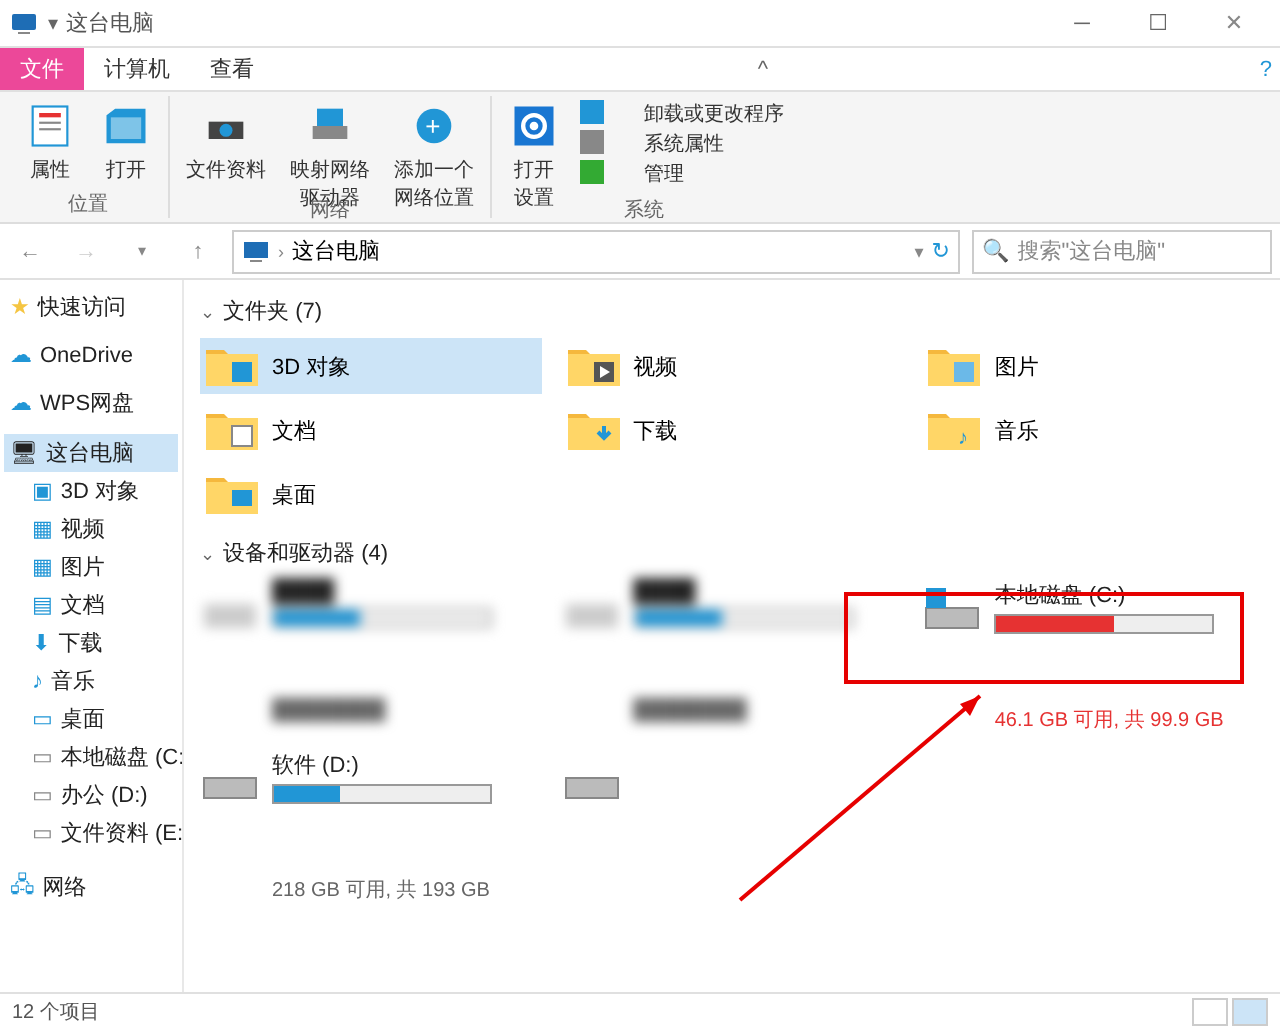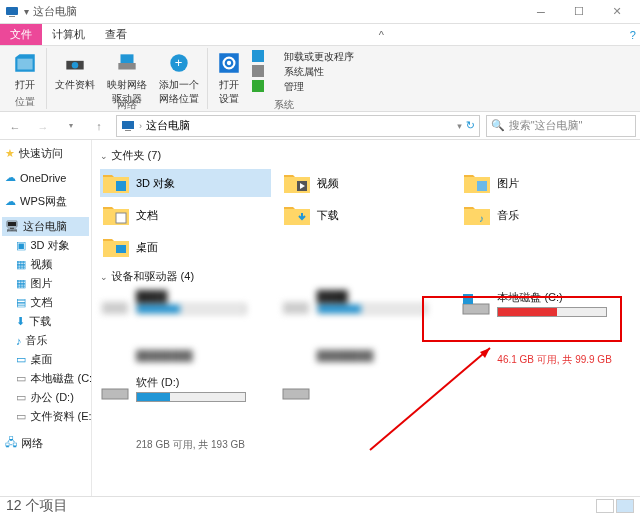--- a/index.html
+++ b/index.html
@@ -60,21 +60,21 @@
 .drive-bar { width: 110px; height: 10px; border: 1px solid #999; background: #eee; margin-bottom: 2px; position: relative; }
 .drive-fill { height: 100%; background: #2196d6; }
 .drive-fill.red { background: #e63232; }
 .drive-text { color: #666; font-size: 10px; margin-top: 36px; }
 .drive-text.red { color: #e63232; }
 .blurred { filter: blur(3px); }
 
 .red-callout { position: absolute; border: 2px solid #e60000; }
 .red-text { position: absolute; color: #e60000; font-size: 24px; font-weight: 500; }
 
-.status { height: 18px; border-top: 1px solid #e0e0e0; display: flex; align-items: center; padding: 0 6px; font-size: 14px; color: #555; }
+.status { height: 18px; border-top: 1px solid #e0e0e0; display: flex; align-items: center; padding: 0 6px; font-size: 10px; color: #555; }
 .status .right { margin-left: auto; display: flex; gap: 2px; }
 .status .viewbtn { width: 18px; height: 14px; border: 1px solid #ccc; }
 
 svg.folder-svg path.body { fill: #ffd667; }
 svg.folder-svg path.tab { fill: #f5b83d; }
 </style>
 </head>
 <body>
 
 <div class="titlebar">
@@ -97,20 +97,31 @@
   <div class="tab active">文件</div>
   <div class="tab">计算机</div>
   <div class="tab">查看</div>
   <div class="expand">^</div>
   <div class="expand" style="color:#2196d6;">?</div>
 </div>
 
 <div class="ribbon">
   <div class="ribbon-group">
     <div class="ribbon-row">
+      <div class="ribbon-item">
+          <div class="icn">
+            <svg viewBox="0 0 24 24">
+              <rect x="4" y="3" width="16" height="18" fill="#fff" stroke="#2196d6"></rect>
+              <rect x="7" y="6" width="10" height="2" fill="#e63232"></rect>
+              <rect x="7" y="10" width="10" height="1" fill="#888"></rect>
+              <rect x="7" y="13" width="10" height="1" fill="#888"></rect>
+            </svg>
+          </div>
+          <span>属性</span>
+        </div>
       <div class="ribbon-item">
           <div class="icn">
             <svg viewBox="0 0 24 24">
               <path d="M3 7 l4-3 h14 v16 h-18z" fill="#2196d6"></path>
               <rect x="5" y="8" width="14" height="10" fill="#7ec4e8"></rect>
             </svg>
           </div>
           <span>打开</span>
         </div>
     </div>

